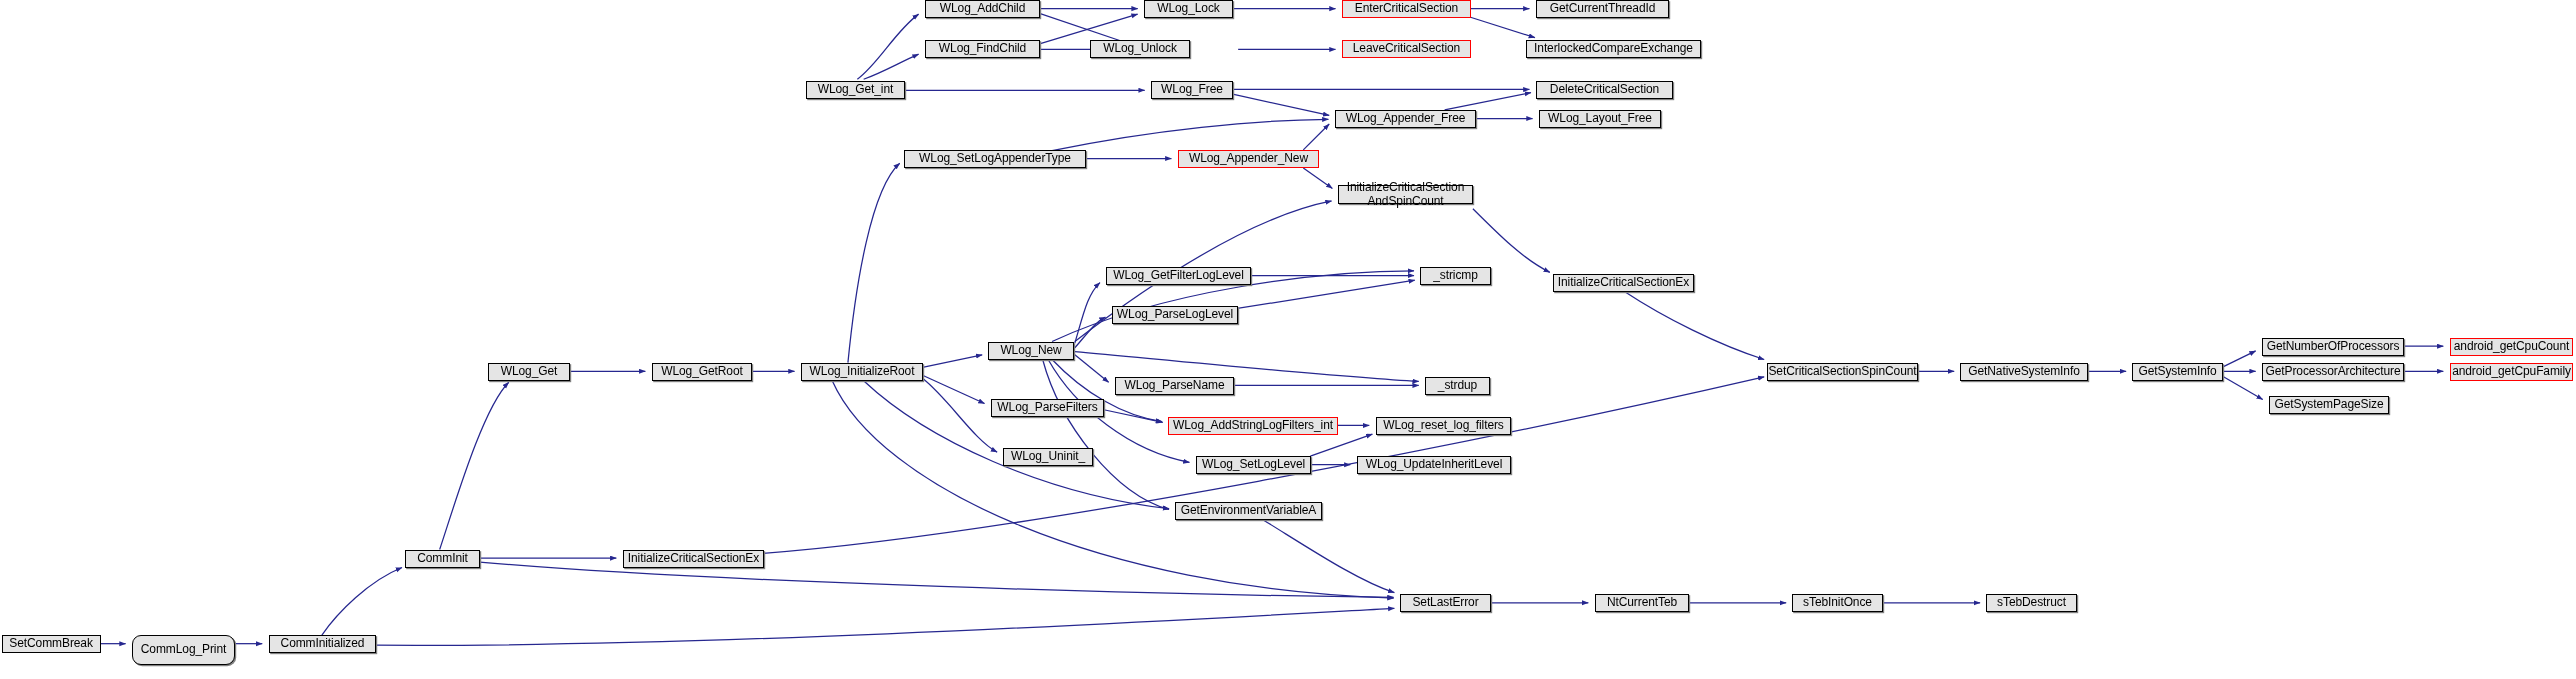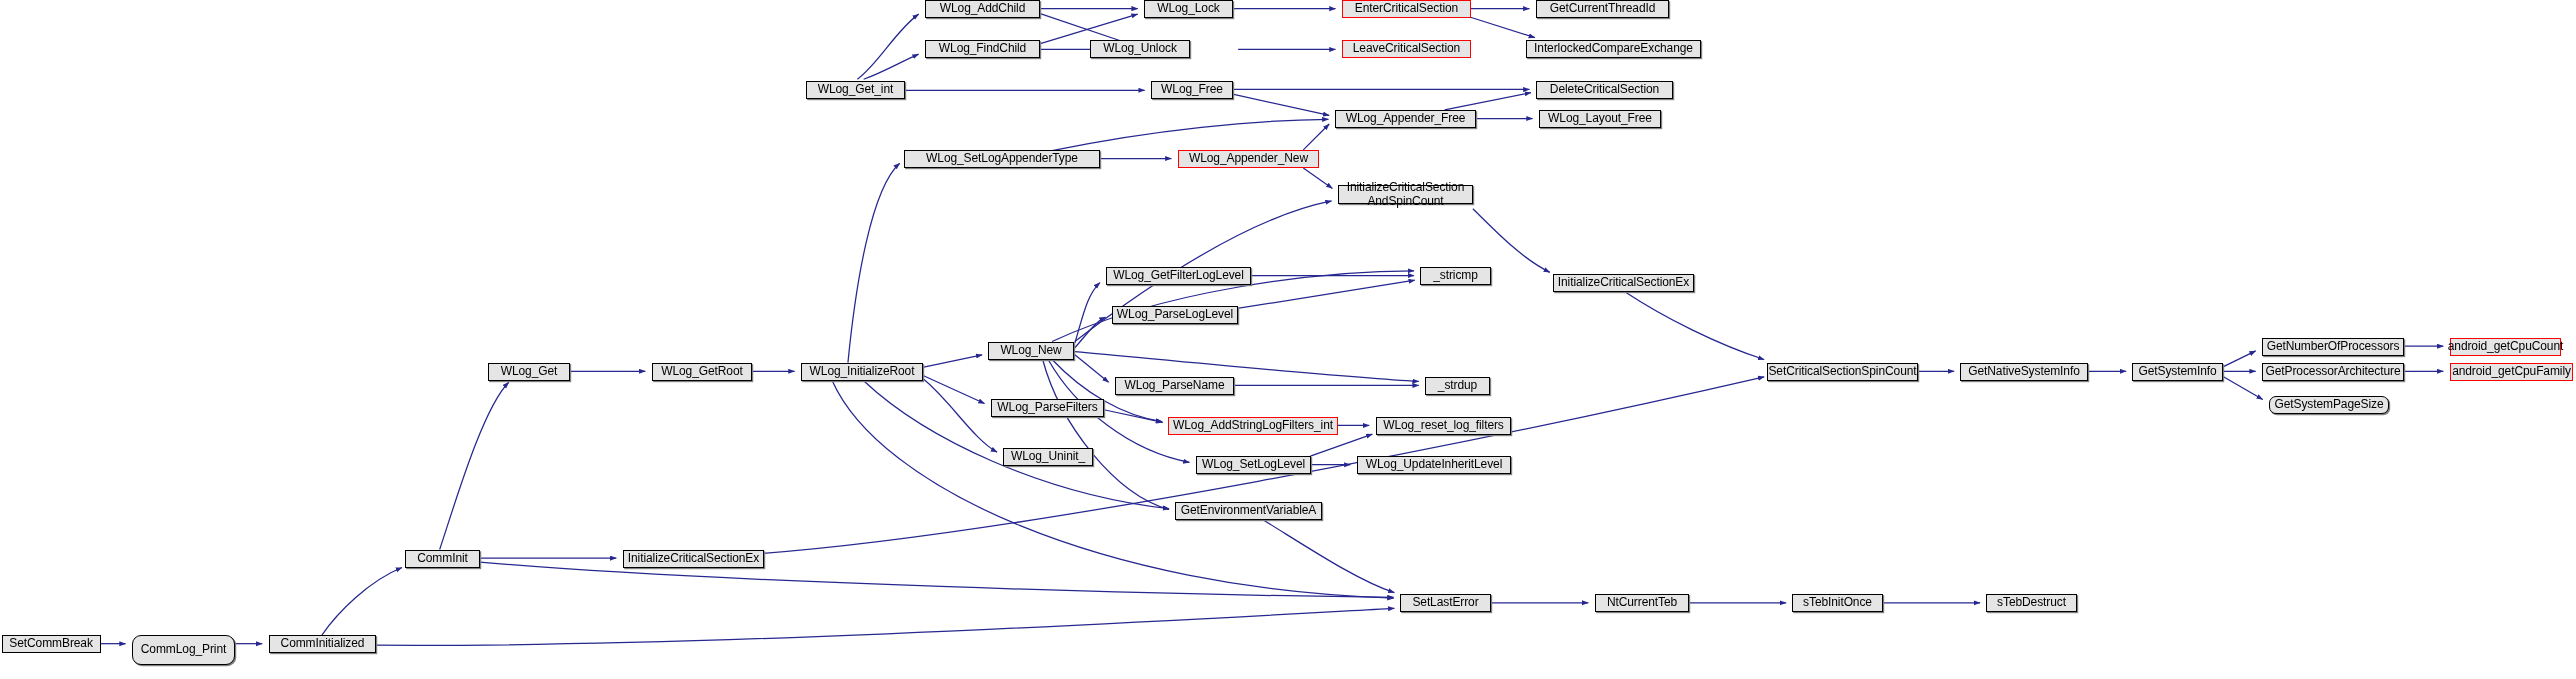--- a/index.html
+++ b/index.html
@@ -132,42 +132,42 @@
       <div class="node" style="left: 1536px; top: 0px; width: 133px; height: 18px;">GetCurrentThreadId</div>
       <div class="node" style="left: 925px; top: 40px; width: 115px; height: 18px;">WLog_FindChild</div>
       <div class="node" style="left: 1090px; top: 40px; width: 100px; height: 18px;">WLog_Unlock</div>
       <div class="node red" style="left: 1342px; top: 40px; width: 129px; height: 18px;">LeaveCriticalSection</div>
       <div class="node" style="left: 1526px; top: 40px; width: 175px; height: 18px;">InterlockedCompareExchange</div>
       <div class="node" style="left: 806px; top: 81px; width: 99px; height: 18px;">WLog_Get_int</div>
       <div class="node" style="left: 1151px; top: 81px; width: 82px; height: 18px;">WLog_Free</div>
       <div class="node" style="left: 1536px; top: 81px; width: 137px; height: 18px;">DeleteCriticalSection</div>
       <div class="node" style="left: 1335px; top: 110px; width: 141px; height: 18px;">WLog_Appender_Free</div>
       <div class="node" style="left: 1539px; top: 110px; width: 122px; height: 18px;">WLog_Layout_Free</div>
-      <div class="node" style="left: 904px; top: 150px; width: 196px; height: 18px;">WLog_SetLogAppenderType</div>
+      <div class="node" style="left: 904px; top: 150px; width: 182px; height: 18px;">WLog_SetLogAppenderType</div>
       <div class="node red" style="left: 1178px; top: 150px; width: 141px; height: 18px;">WLog_Appender_New</div>
       <div class="node" style="left: 1338px; top: 185px; width: 135px; height: 19px;">InitializeCriticalSection
 AndSpinCount</div>
       <div class="node" style="left: 1553px; top: 274px; width: 141px; height: 18px;">InitializeCriticalSectionEx</div>
       <div class="node" style="left: 1106px; top: 267px; width: 145px; height: 18px;">WLog_GetFilterLogLevel</div>
       <div class="node" style="left: 1420px; top: 267px; width: 71px; height: 18px;">_stricmp</div>
       <div class="node" style="left: 1112px; top: 306px; width: 126px; height: 18px;">WLog_ParseLogLevel</div>
       <div class="node" style="left: 488px; top: 363px; width: 82px; height: 18px;">WLog_Get</div>
       <div class="node" style="left: 652px; top: 363px; width: 100px; height: 18px;">WLog_GetRoot</div>
       <div class="node" style="left: 801px; top: 363px; width: 122px; height: 18px;">WLog_InitializeRoot</div>
       <div class="node" style="left: 988px; top: 342px; width: 86px; height: 18px;">WLog_New</div>
       <div class="node" style="left: 1115px; top: 377px; width: 119px; height: 18px;">WLog_ParseName</div>
       <div class="node" style="left: 1425px; top: 377px; width: 65px; height: 18px;">_strdup</div>
       <div class="node" style="left: 1767px; top: 363px; width: 151px; height: 18px;">SetCriticalSectionSpinCount</div>
       <div class="node" style="left: 1960px; top: 363px; width: 128px; height: 18px;">GetNativeSystemInfo</div>
       <div class="node" style="left: 2132px; top: 363px; width: 91px; height: 18px;">GetSystemInfo</div>
       <div class="node" style="left: 2262px; top: 338px; width: 142px; height: 18px;">GetNumberOfProcessors</div>
-      <div class="node red" style="left: 2450px; top: 338px; width: 111px; height: 18px;">android_getCpuCount</div>
+      <div class="node red" style="left: 2450px; top: 338px; width: 123px; height: 18px;">android_getCpuCount</div>
       <div class="node" style="left: 2262px; top: 363px; width: 142px; height: 18px;">GetProcessorArchitecture</div>
       <div class="node red" style="left: 2450px; top: 363px; width: 123px; height: 18px;">android_getCpuFamily</div>
-      <div class="node" style="left: 2269px; top: 396px; width: 120px; height: 18px; border-radius: 7px;">GetSystemPageSize</div>
+      <div class="node" style="left: 2269px; top: 396px; width: 120px; height: 18px;">GetSystemPageSize</div>
       <div class="node" style="left: 991px; top: 399px; width: 113px; height: 18px;">WLog_ParseFilters</div>
       <div class="node red" style="left: 1168px; top: 417px; width: 170px; height: 18px;">WLog_AddStringLogFilters_int</div>
       <div class="node" style="left: 1376px; top: 417px; width: 135px; height: 18px;">WLog_reset_log_filters</div>
       <div class="node" style="left: 1003px; top: 448px; width: 90px; height: 18px;">WLog_Uninit_</div>
       <div class="node" style="left: 1196px; top: 456px; width: 115px; height: 18px;">WLog_SetLogLevel</div>
       <div class="node" style="left: 1357px; top: 456px; width: 154px; height: 18px;">WLog_UpdateInheritLevel</div>
       <div class="node" style="left: 1175px; top: 502px; width: 147px; height: 18px;">GetEnvironmentVariableA</div>
       <div class="node" style="left: 405px; top: 550px; width: 75px; height: 18px;">CommInit</div>
       <div class="node" style="left: 623px; top: 550px; width: 141px; height: 18px;">InitializeCriticalSectionEx</div>
       <div class="node" style="left: 1400px; top: 594px; width: 91px; height: 18px;">SetLastError</div>

